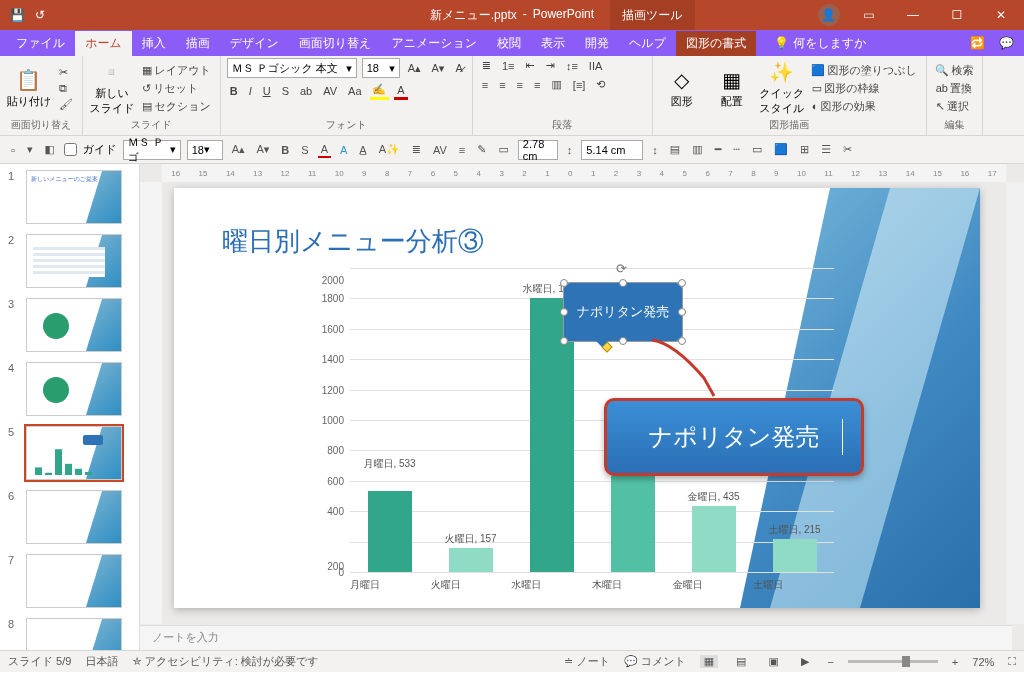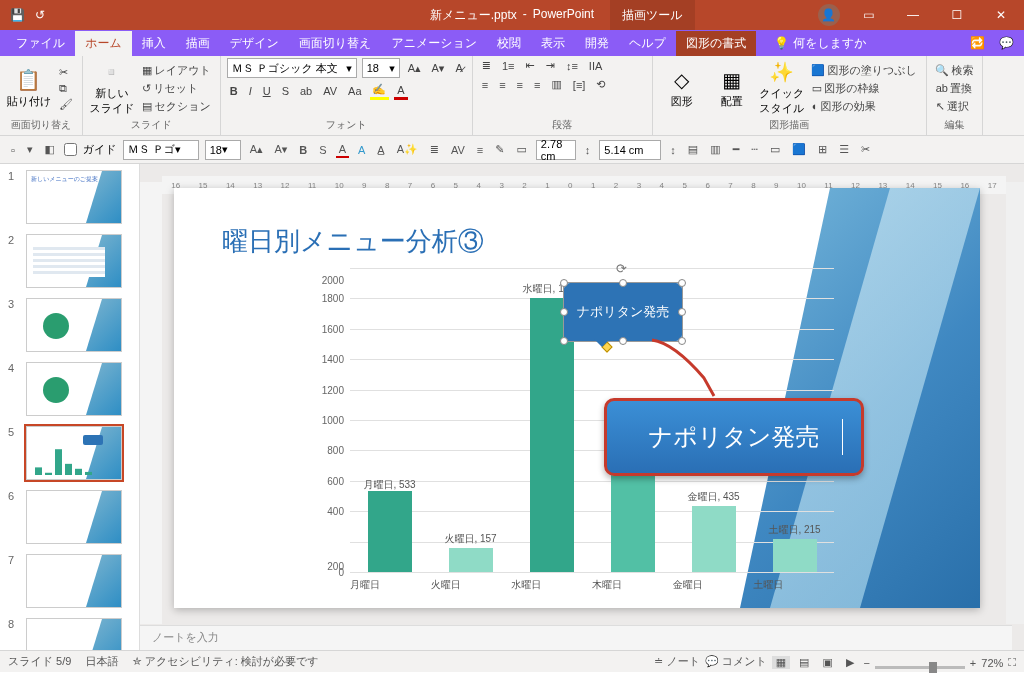--- a/index.html
+++ b/index.html
@@ -37,21 +37,21 @@
 .thumbs { width: 140px; background: #fff; overflow-y: auto; border-right: 1px solid #ddd; padding: 6px 8px; }
 .thumb-row { display: flex; align-items: flex-start; gap: 6px; margin-bottom: 10px; }
 .thumb-num { font-size: 11px; color: #666; width: 12px; }
 .thumb { width: 96px; height: 54px; border: 1px solid #ccc; background: #fff; position: relative; overflow: hidden; }
 .thumb.sel { outline: 2px solid #c74726; }
 .thumb .tri { position: absolute; right: -5px; top: 0; width: 40px; height: 100%; background: linear-gradient(135deg, #7db5d0, #2a8cc4); clip-path: polygon(40% 0, 100% 0, 100% 100%, 0 100%); }
 .thumb .txt { position: absolute; top: 4px; left: 4px; font-size: 6px; color: #4472c4; }
 
 .canvas-wrap { flex: 1; background: #eceae9; position: relative; overflow: hidden; }
 .hruler, .vruler { position: absolute; background: #f4f4f4; font-size: 8px; color: #888; }
-.hruler { top: 12px; left: 22px; right: 18px; height: 18px; display: flex; align-items: center; justify-content: space-around; text-align: right; }
+.hruler { top: 0; left: 22px; right: 18px; height: 18px; display: flex; align-items: center; justify-content: space-around; text-align: right; }
 .vruler { top: 18px; left: 0; width: 22px; bottom: 26px; }
 .scroll-v { position: absolute; right: 0; top: 18px; width: 18px; bottom: 26px; background: #f0f0f0; }
 .slide { position: absolute; top: 24px; left: 34px; width: 806px; height: 420px; background: #fff; box-shadow: 0 2px 8px rgba(0,0,0,.25); overflow: hidden; }
 .slide .deco { position: absolute; right: -60px; top: 0; width: 300px; height: 100%; }
 .slide .deco::before { content: ""; position: absolute; inset: 0; background: linear-gradient(135deg, #68b0d7 0%, #2a7bbb 50%, #0d5a9b 100%); clip-path: polygon(30% 0, 100% 0, 100% 100%, 0 100%); opacity: .9; }
 .slide .deco::after { content: ""; position: absolute; inset: 0; background: linear-gradient(135deg, #cee7f3 0%, #9bcfe8 100%); clip-path: polygon(50% 0, 80% 0, 40% 100%, 10% 100%); opacity: .7; }
 .slide-title { position: absolute; top: 36px; left: 48px; color: #2a6fb5; font-size: 26px; font-weight: 500; }
 
 .chart { position: absolute; top: 80px; left: 120px; width: 540px; height: 330px; }
 .chart .grid { position: absolute; left: 56px; right: 0; top: 0; bottom: 26px; }
@@ -76,21 +76,21 @@
 .callout-shape::after{content:"";position:absolute;bottom:-14px;left:30px;border:8px solid transparent;border-top-color:#2d73b5}
 
 .btn-callout { position: absolute; top: 210px; left: 430px; width: 260px; height: 78px; background: linear-gradient(#3b8fd6, #2a6fb5); border: 3px solid #c63a2c; border-radius: 10px; display: flex; align-items: center; justify-content: center; color: #fff; font-size: 24px; box-shadow: 0 3px 6px rgba(0,0,0,.3); }
 .btn-callout .cursor { position: absolute; right: 18px; width: 1px; height: 36px; background: #fff; }
 .leader { position: absolute; top: 150px; left: 470px; width: 90px; height: 70px; }
 .leader svg { overflow: visible; }
 
 .notes { height: 25px; background: #f5f5f5; border-top: 1px solid #ddd; font-size: 11px; color: #888; padding: 4px 12px; position: absolute; bottom: 0; left: 0; right: 12px; }
 
 .statusbar { height: 22px; background: #f3f2f1; border-top: 1px solid #d6d6d6; display: flex; align-items: center; font-size: 11px; color: #555; padding: 0 8px; gap: 14px; }
-.statusbar .right { margin-left: auto; display: flex; gap: 5px; align-items: flex-end; }
+.statusbar .right { margin-left: auto; display: flex; gap: 14px; align-items: center; }
 .zoom-slider { width: 90px; height: 3px; background: #bbb; position: relative; }
 .zoom-slider .knob { position: absolute; top: -4px; left: 60%; width: 8px; height: 11px; background: #888; }
 .viewbtn { padding: 0 4px; }
 .viewbtn.active { background: #ddd; }
 </style>
 </head>
 <body>
 
 <div class="titlebar">
   <div style="padding-left:10px;display:flex;gap:10px;">
@@ -259,21 +259,21 @@
     <div class="label">編集</div>
   </div>
 </div>
 
 <div class="quickbar">
   <span class="qbtn">▫</span>
   <span class="qbtn">▾</span>
   <span class="qbtn">◧</span>
   <input type="checkbox" style="">
   <span>ガイド</span>
-  <div class="qcombo" style="width:76px"><span>ＭＳ Ｐゴ</span> ▾</div>
+  <div class="qcombo" style="width:58px"><span>ＭＳ Ｐゴ</span> ▾</div>
   <div class="qcombo" style="width:36px"><span>18</span> ▾</div>
   <span class="qbtn">A▴</span>
   <span class="qbtn">A▾</span>
   <span class="qbtn"><b>B</b></span>
   <span class="qbtn">S</span>
   <span class="qbtn" style="border-bottom:2px solid #c00">A</span>
   <span class="qbtn" style="color:#39c">A</span>
   <span class="qbtn">A̲</span>
   <span class="qbtn">A✨</span>
   <span class="qbtn">≣</span>
@@ -433,21 +433,21 @@
             <div class="gridline" style="top: 182.4px;"></div>
             <div class="gridline" style="top: 152px;"></div>
             <div class="gridline" style="top: 121.6px;"></div>
             <div class="gridline" style="top: 91.2px;"></div>
             <div class="gridline" style="top: 60.8px;"></div>
             <div class="gridline" style="top: 30.4px;"></div>
             <div class="gridline" style="top: 0px;"></div>
           </div>
         <div class="bars" id="chart-bars">
             <div class="bar-wrap">
-              <div class="bar-val" style="bottom:80px">月曜日, 533</div>
+              <div class="bar-val" style="bottom:101px">月曜日, 533</div>
               <div class="bar d" style="height:81.016px"></div>
             </div>
             <div class="bar-wrap">
               <div class="bar-val" style="bottom:25.864px">火曜日, 157</div>
               <div class="bar l" style="height:23.864px"></div>
             </div>
             <div class="bar-wrap">
               <div class="bar-val" style="bottom:276.208px">水曜日, 1804</div>
               <div class="bar d" style="height:274.208px"></div>
             </div>

